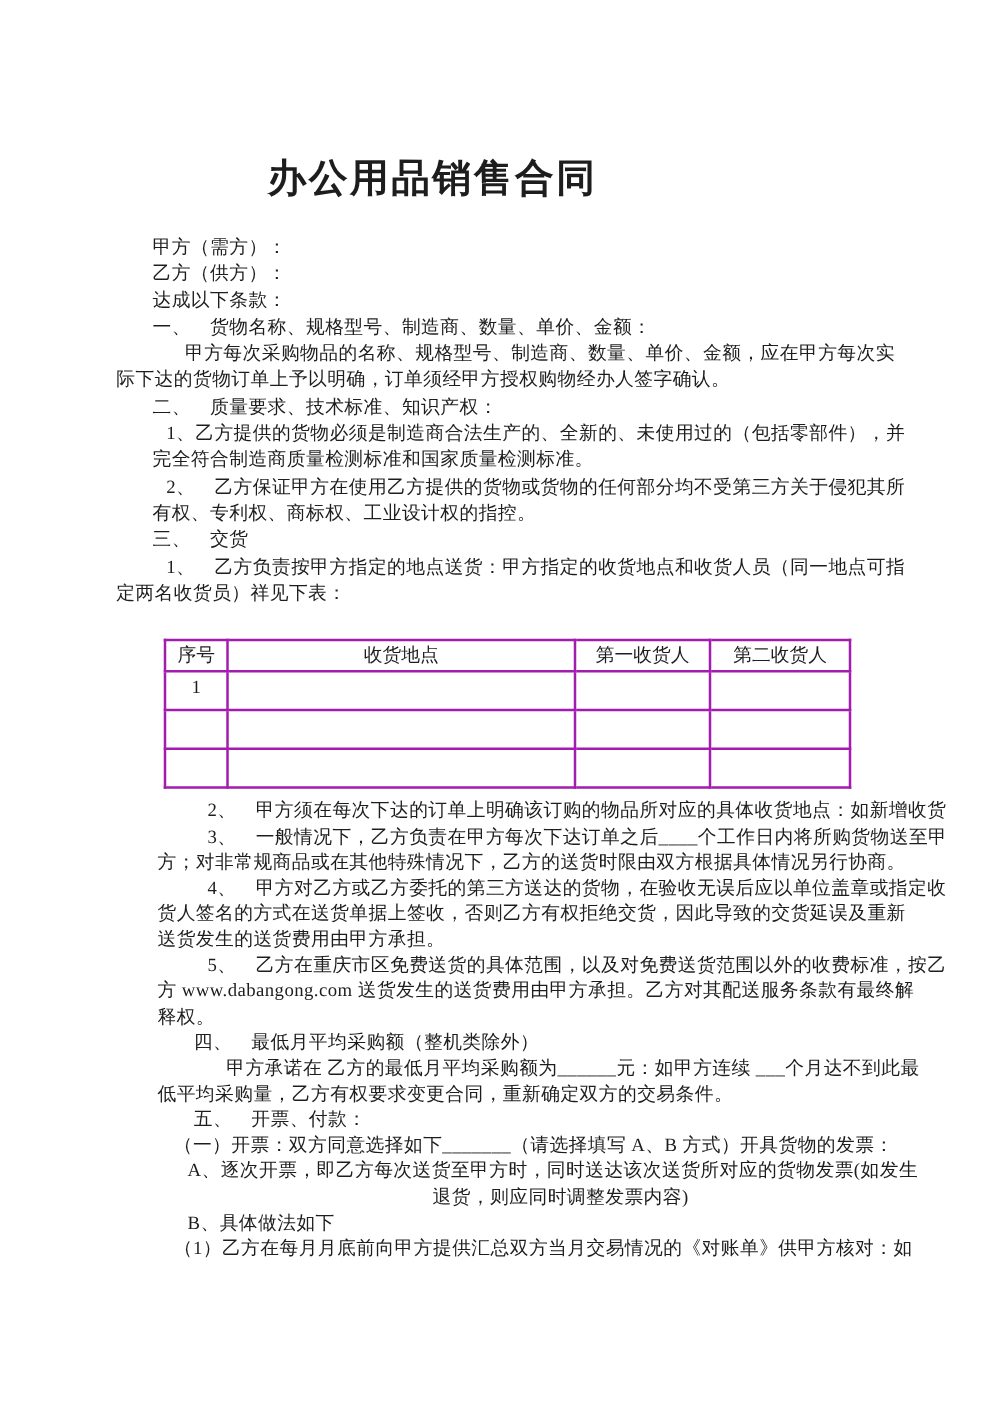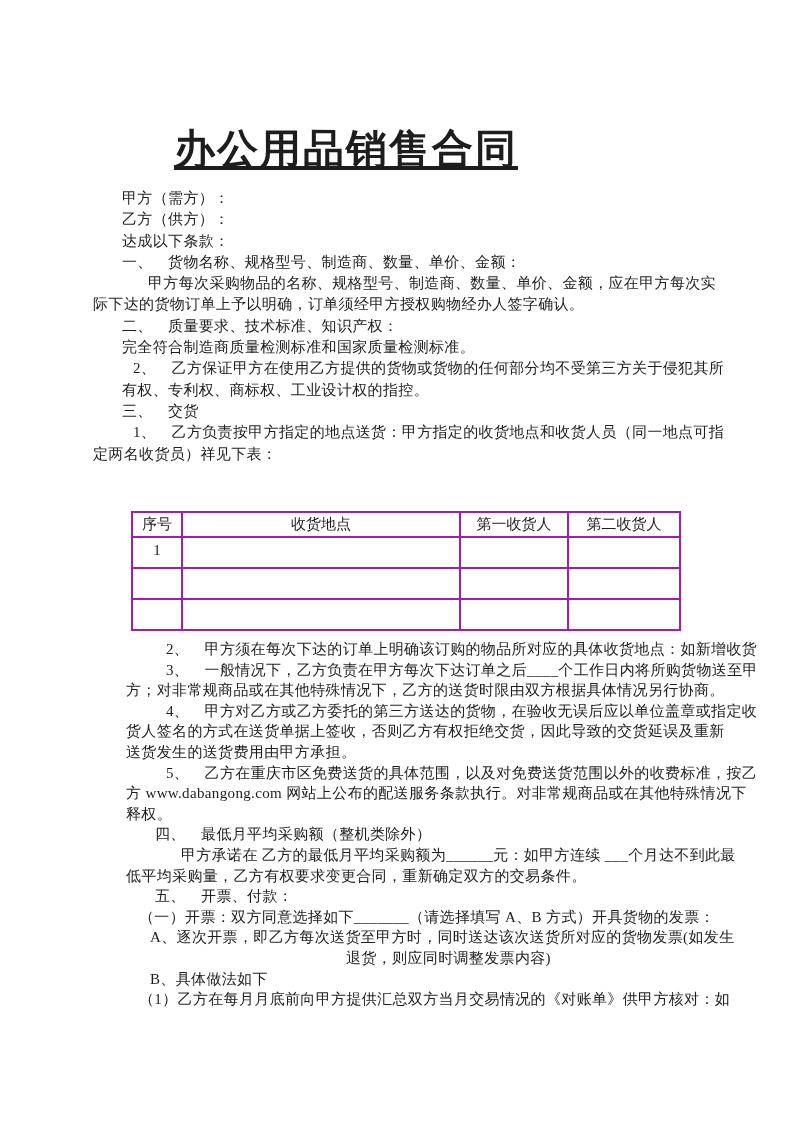--- a/index.html
+++ b/index.html
@@ -8,24 +8,23 @@
     background:#ffffff;
     position:relative;
     font-family:"Liberation Serif","DejaVu Serif",serif;
     color:#1d1d1d;
     overflow:hidden;
   }
   .title{
     position:absolute;
     top:122px;left:0;width:692px;
     text-align:center;
-    font-size:41px;
+    font-size:31px;
     font-weight:bold;
     letter-spacing:2px;
-    text-decoration:underline;
   }
   .block{position:absolute;left:93px;width:640px;}
   #block1{top:188px;}
   #block2{top:639px;margin-left:33px;}
   .ln{
     font-size:15px;
     letter-spacing:0.35px;
     white-space:nowrap;
   }
   #block1 .ln{height:21.3px;line-height:21.3px;}
@@ -63,20 +62,21 @@
 <div class="title">办公用品销售合同</div>
 
 <div class="block" id="block1">
   <div class="ln i29">甲方（需方）：</div>
   <div class="ln i29">乙方（供方）：</div>
   <div class="ln i29">达成以下条款：</div>
   <div class="ln i29">一、　货物名称、规格型号、制造商、数量、单价、金额：</div>
   <div class="ln i55">甲方每次采购物品的名称、规格型号、制造商、数量、单价、金额，应在甲方每次实</div>
   <div class="ln i0">际下达的货物订单上予以明确，订单须经甲方授权购物经办人签字确认。</div>
   <div class="ln i29">二、　质量要求、技术标准、知识产权：</div>
+  <div class="ln i40">1、乙方提供的货物必须是制造商合法生产的、全新的、未使用过的（包括零部件），并</div>
   <div class="ln i29">完全符合制造商质量检测标准和国家质量检测标准。</div>
   <div class="ln i40">2、　乙方保证甲方在使用乙方提供的货物或货物的任何部分均不受第三方关于侵犯其所</div>
   <div class="ln i29">有权、专利权、商标权、工业设计权的指控。</div>
   <div class="ln i29">三、　交货</div>
   <div class="ln i40">1、　乙方负责按甲方指定的地点送货：甲方指定的收货地点和收货人员（同一地点可指</div>
   <div class="ln i0">定两名收货员）祥见下表：</div>
 </div>
 
 <table class="recips">
   <colgroup>
@@ -114,21 +114,21 @@
   </table>
 
 <div class="block" id="block2">
   <div class="ln i40">2、　甲方须在每次下达的订单上明确该订购的物品所对应的具体收货地点：如新增收货</div>
   <div class="ln i40">3、　一般情况下，乙方负责在甲方每次下达订单之后____个工作日内将所购货物送至甲</div>
   <div class="ln i0">方；对非常规商品或在其他特殊情况下，乙方的送货时限由双方根据具体情况另行协商。</div>
   <div class="ln i40">4、　甲方对乙方或乙方委托的第三方送达的货物，在验收无误后应以单位盖章或指定收</div>
   <div class="ln i0">货人签名的方式在送货单据上签收，否则乙方有权拒绝交货，因此导致的交货延误及重新</div>
   <div class="ln i0">送货发生的送货费用由甲方承担。</div>
   <div class="ln i40">5、　乙方在重庆市区免费送货的具体范围，以及对免费送货范围以外的收费标准，按乙</div>
-  <div class="ln i0">方 www.dabangong.com 网站上公布的配送服务条款执行。对非常规商品或在其他特殊情况下</div>
+  <div class="ln i0">方 www.dabangong.com 送货发生的送货费用由甲方承担。乙方对其配送服务条款有最终解</div>
   <div class="ln i0">释权。</div>
   <div class="ln i29">四、　最低月平均采购额（整机类除外）</div>
   <div class="ln i55">甲方承诺在 乙方的最低月平均采购额为______元：如甲方连续 ___个月达不到此最</div>
   <div class="ln i0">低平均采购量，乙方有权要求变更合同，重新确定双方的交易条件。</div>
   <div class="ln i29">五、　开票、付款：</div>
   <div class="ln i13">（一）开票：双方同意选择如下_______（请选择填写 A、B 方式）开具货物的发票：</div>
   <div class="ln i24">A、逐次开票，即乙方每次送货至甲方时，同时送达该次送货所对应的货物发票(如发生</div>
   <div class="ln i5">退货，则应同时调整发票内容)</div>
   <div class="ln i24">B、具体做法如下</div>
   <div class="ln i13">（1）乙方在每月月底前向甲方提供汇总双方当月交易情况的《对账单》供甲方核对：如</div>

